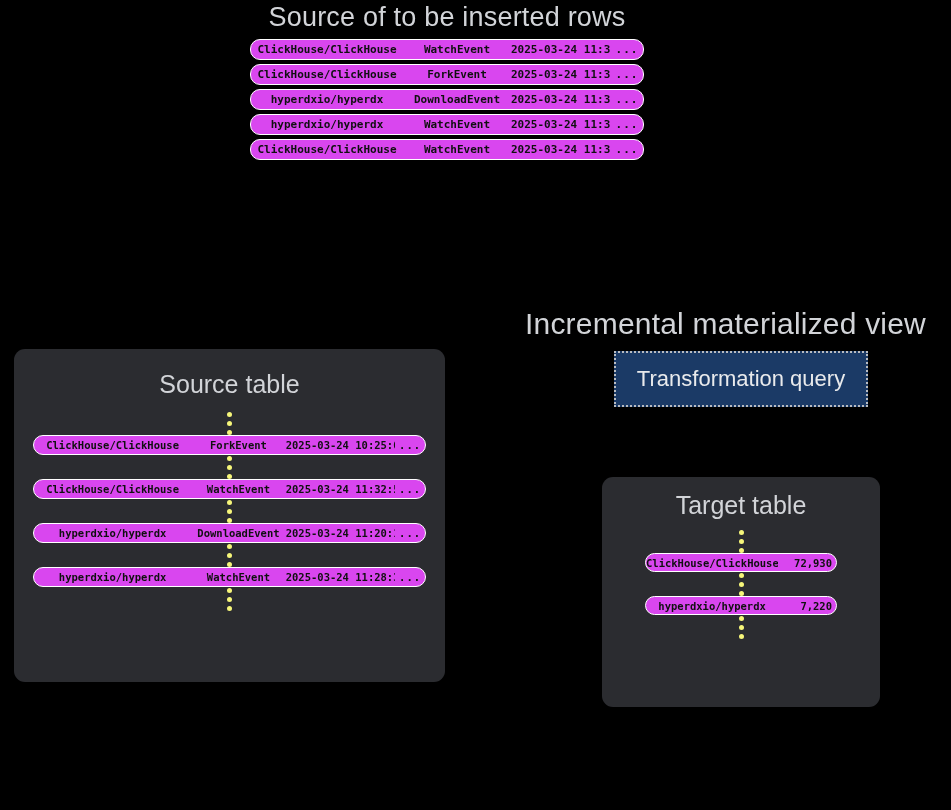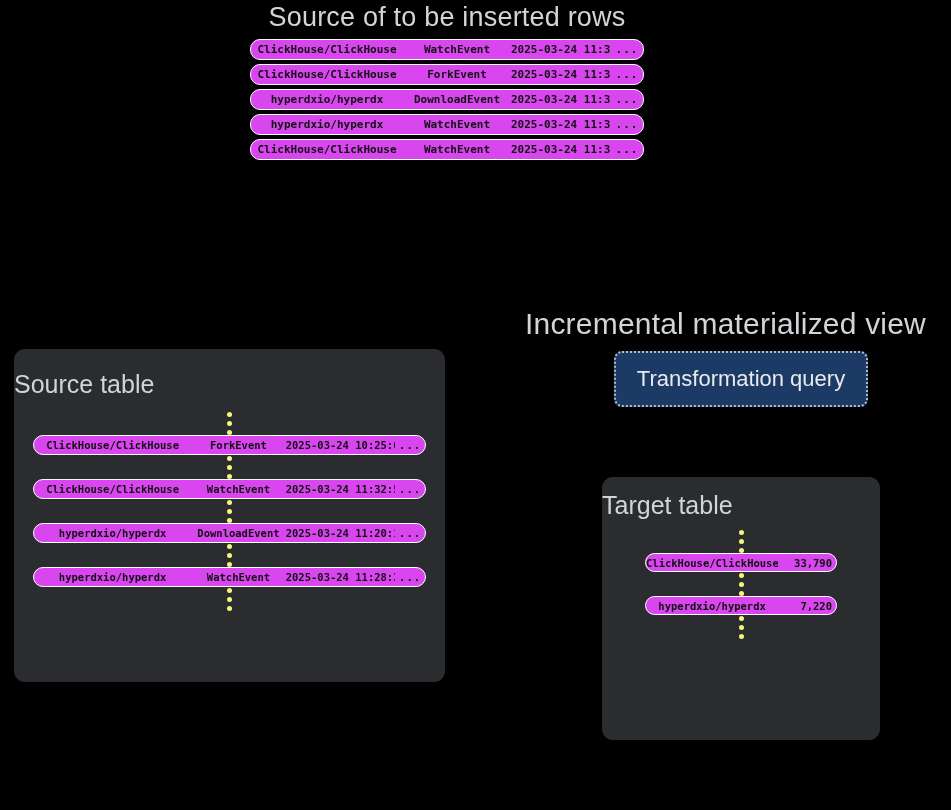--- a/index.html
+++ b/index.html
@@ -65,21 +65,21 @@
   
   .panel {
     position: absolute;
     background: #2b2c30;
     border-radius: 11px;
   }
   .panel-title {
     position: absolute;
     left: 0;
     right: 0;
-    text-align: left;
+    text-align: center;
     color: #d2d4d8;
     font-family: "Liberation Sans", sans-serif;
     font-weight: 400;
     white-space: nowrap;
   }
 
   
   .vdots {
     display: flex;
     flex-direction: column;
@@ -124,21 +124,21 @@
   #source-body .c-repo  { width: 158px; }
   #source-body .c-event { width: 95px; }
   #source-body .c-time  { width: 110px; }
   #source-body .c-more  { width: 30px; letter-spacing: 1px; }
 
   
   #target-panel {
     left: 602px;
     top: 477px;
     width: 278px;
-    height: 263px;
+    height: 230px;
   }
   #target-panel .panel-title {
     top: 14px;
     font-size: 25px;
   }
   #target-body {
     position: absolute;
     left: 0;
     top: 52px;
     width: 100%;
@@ -157,21 +157,21 @@
 
   
   #transformation-query {
     position: absolute;
     left: 614px;
     top: 351px;
     width: 254px;
     height: 56px;
     background: #1b3a66;
     border: 2px dotted #b9bcc2;
-    border-radius: 8px;
+    border-radius: 0;
     box-sizing: border-box;
     display: flex;
     align-items: center;
     justify-content: center;
     color: #e9eaec;
     font-size: 22px;
     font-family: "Liberation Sans", sans-serif;
     white-space: nowrap;
   }
 
@@ -302,21 +302,21 @@
 
   <div id="target-body">
     <div class="vdots">
         <i></i>
         <i></i>
         <i></i>
       </div>
 
     <div class="row">
       <span class="cell c-repo">ClickHouse/ClickHouse</span>
-      <span class="cell c-count">33,790</span>
+      <span class="cell c-count">72,930</span>
     </div>
 
     <div class="vdots">
         <i></i>
         <i></i>
         <i></i>
       </div>
 
     <div class="row">
       <span class="cell c-repo">hyperdxio/hyperdx</span>

